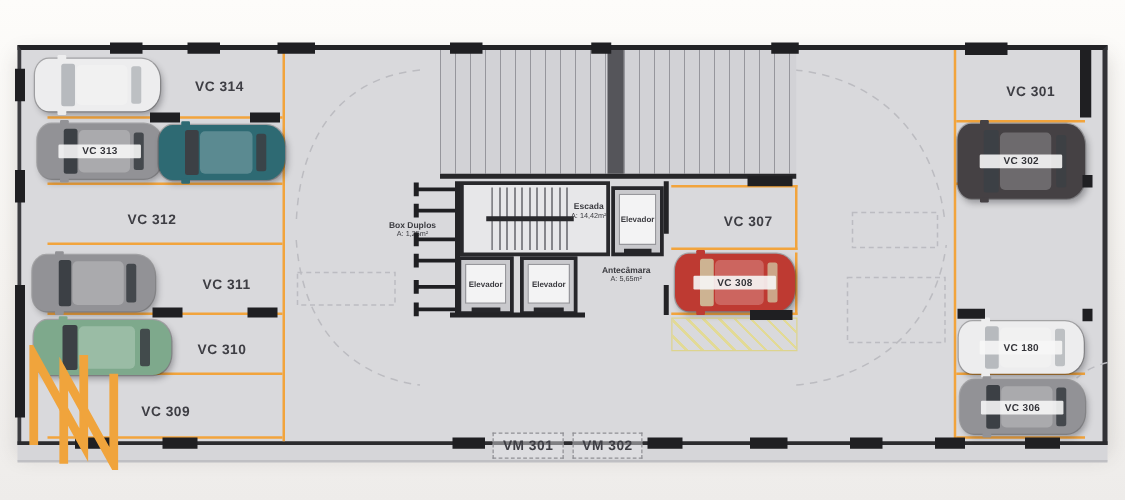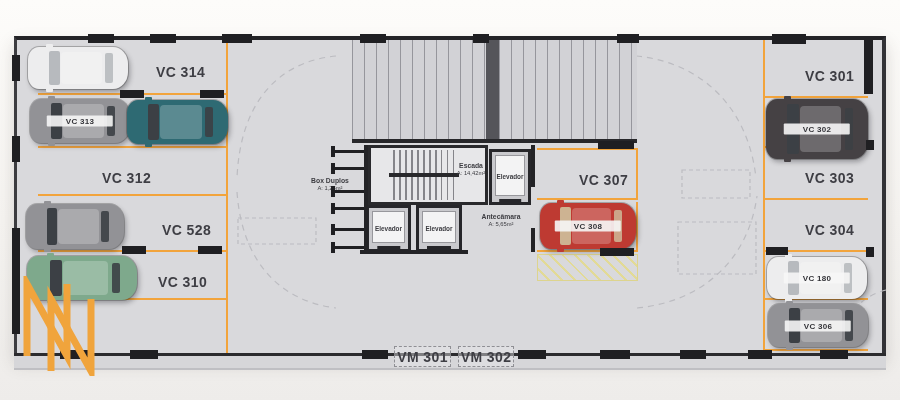--- a/index.html
+++ b/index.html
@@ -17,21 +17,21 @@
   .slab-side{position:absolute;left:14px;top:356px;width:872px;height:13px;background:#d6d6d9;}
   .slab-edge{position:absolute;left:14px;top:368px;width:872px;height:2px;background:#bfbfc3;}
   .bottom-wall{position:absolute;left:14px;top:353px;width:872px;height:3px;background:#2b2b2e;}
   
   .col{position:absolute;background:#1f1f22;}
   
   .zone{position:absolute;}
   .zone-left{left:38px;top:40px;width:190px;height:313px;border-right:2px solid var(--accent_orange);}
   .zone-right{left:763px;top:40px;width:105px;height:313px;border-left:2px solid var(--accent_orange);}
   .prow{position:absolute;left:0;width:100%;border-bottom:2px solid var(--accent_orange);}
-  .spot-label{position:absolute;font-size:14px;font-weight:700;color:#3e3e44;letter-spacing:.4px;white-space:nowrap;}
+  .spot-label{position:absolute;font-size:11px;font-weight:700;color:#3e3e44;letter-spacing:.4px;white-space:nowrap;}
   
   .ramp{position:absolute;left:352px;top:40px;width:285px;height:103px;background:#d2d2d6;
     border-bottom:4px solid #27272a;}
   .ramp-half{position:absolute;top:0;height:100%;
     background:repeating-linear-gradient(90deg,rgba(110,110,118,.6) 0 1px,transparent 1px 12px);}
   .ramp-div{position:absolute;top:0;height:100%;left:134px;width:13px;background:#55555a;}
   
   .stairs{position:absolute;left:368px;top:145px;width:120px;height:60px;background:#e7e7e9;
     border:3px solid #29292c;}
   .treads{position:absolute;left:22px;top:2px;width:62px;height:50px;
@@ -106,38 +106,35 @@
 
   <div class="zone zone-left">
     <div class="prow" style="top:0;height:55px;">
       <span class="spot-label" style="left:118px;top:24px;">VC 314</span>
     </div>
     <div class="prow" style="top:55px;height:53px;"></div>
     <div class="prow" style="top:108px;height:48px;">
       <span class="spot-label" style="left:64px;top:22px;">VC 312</span>
     </div>
     <div class="prow" style="top:160px;height:52px;">
-      <span class="spot-label" style="left:124px;top:22px;">VC 528</span>
+      <span class="spot-label" style="left:124px;top:22px;">VC 311</span>
     </div>
     <div class="prow" style="top:212px;height:48px;">
       <span class="spot-label" style="left:120px;top:22px;">VC 310</span>
+    </div>
+    <div class="prow" style="top:260px;height:51px;">
+      <span class="spot-label" style="left:75px;top:24px;">VC 309</span>
     </div>
   </div>
 
   <div class="zone zone-right">
     <div class="prow" style="top:0;height:58px;">
       <span class="spot-label" style="left:40px;top:28px;">VC 301</span>
     </div>
     <div class="prow" style="top:58px;height:50px;"></div>
-    <div class="prow" style="top:108px;height:52px;">
-      <span class="spot-label" style="left:40px;top:22px;">VC 303</span>
-    </div>
-    <div class="prow" style="top:160px;height:52px;">
-      <span class="spot-label" style="left:40px;top:22px;">VC 304</span>
-    </div>
     <div class="prow" style="top:212px;height:48px;"></div>
     <div class="prow" style="top:260px;height:51px;"></div>
   </div>
 
   <div class="ramp">
     <div class="ramp-half" style="left:0;width:134px;"></div>
     <div class="ramp-div"></div>
     <div class="ramp-half" style="left:147px;width:138px;"></div>
   </div>
 

